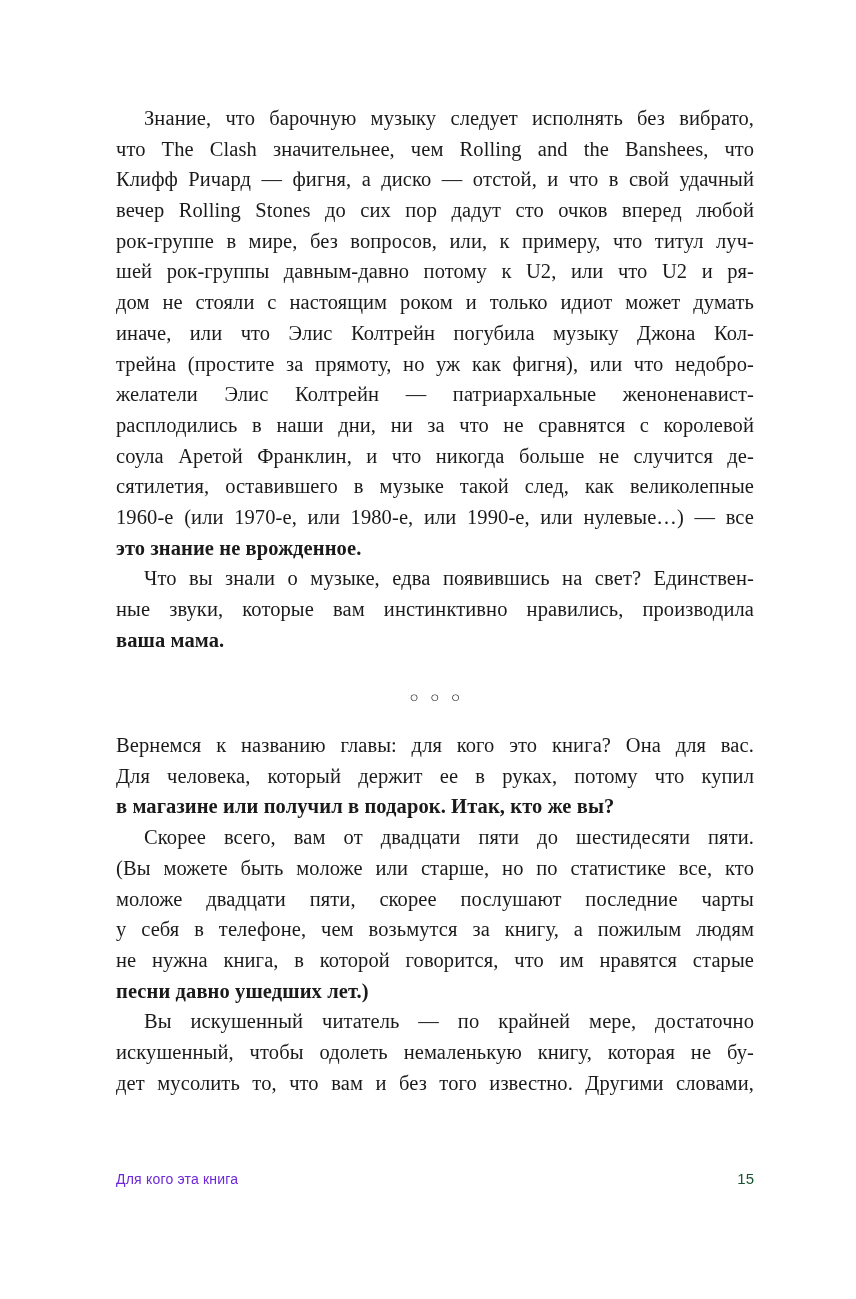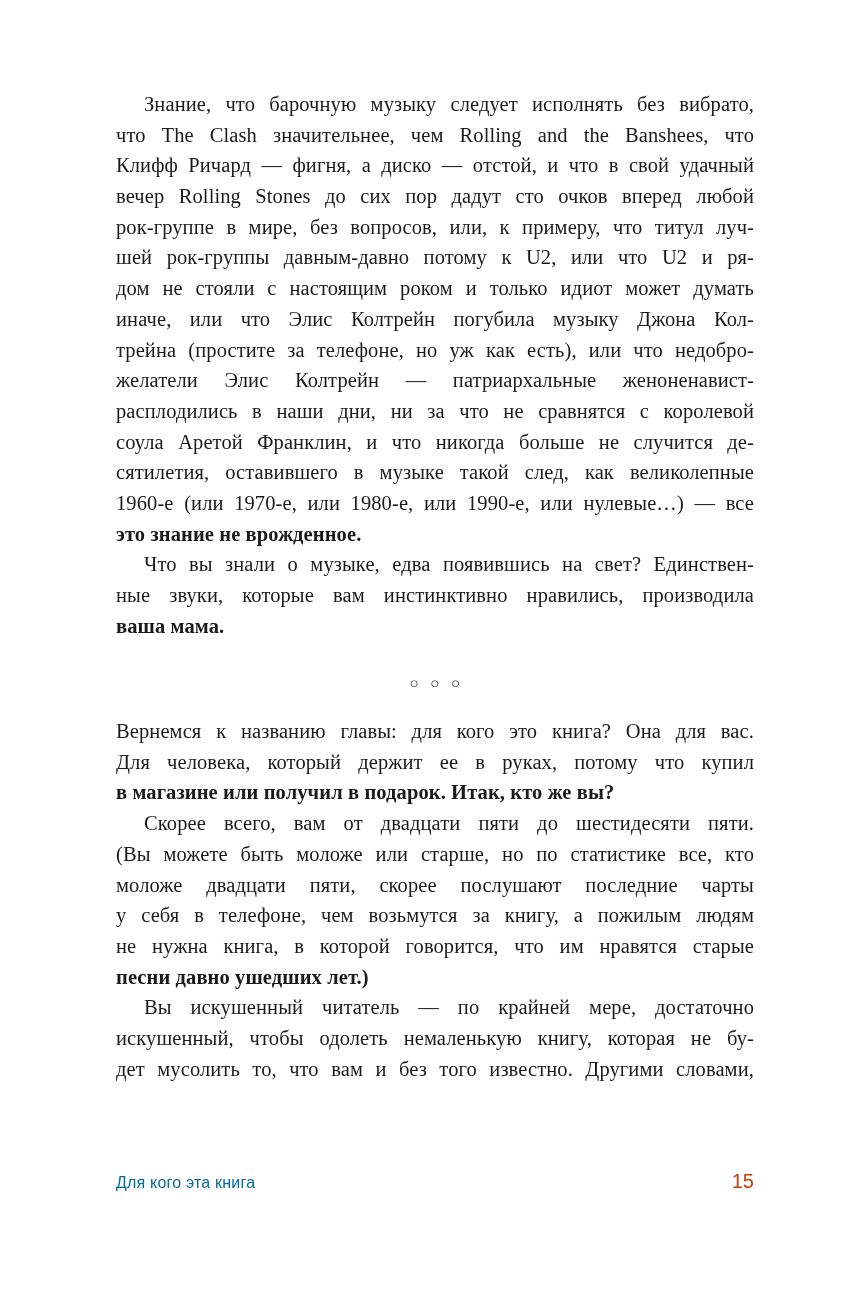--- a/index.html
+++ b/index.html
@@ -8,21 +8,21 @@
     width: 856px;
     height: 1299px;
     background: #ffffff;
     overflow: hidden;
     font-family: "Liberation Serif", serif;
     color: #1a1a1a;
   }
   .text-block {
     position: absolute;
     left: 116px;
-    top: 89px;
+    top: 103px;
     width: 638px;
     font-size: 20.5px;
     line-height: 30.7px;
     letter-spacing: 0.1px;
   }
   .paragraph { margin: 0; }
   .line {
     text-align: justify;
     text-align-last: justify;
     max-height: 30.7px;
@@ -45,45 +45,45 @@
     position: absolute;
     left: 116px;
     top: 1170px;
     width: 638px;
     display: flex;
     justify-content: space-between;
     align-items: baseline;
     font-family: "Liberation Sans", sans-serif;
   }
   .running-title {
-    font-size: 16px;
-    color: #0369a1;
+    font-size: 14px;
+    color: #6d28d9;
     letter-spacing: 0.2px;
   }
   .page-number {
-    font-size: 20px;
-    color: #c2410c;
+    font-size: 15px;
+    color: #14532d;
   }
 </style>
 </head>
 <body>
 
 <div class="page">
 
   <div class="text-block">
       <div class="paragraph">
         <div class="line indent">Знание, что барочную музыку следует исполнять без вибрато,</div>
         <div class="line">что The Clash значительнее, чем Rolling and the Banshees, что</div>
         <div class="line">Клифф Ричард — фигня, а диско — отстой, и что в свой удачный</div>
         <div class="line">вечер Rolling Stones до сих пор дадут сто очков вперед любой</div>
         <div class="line">рок-группе в мире, без вопросов, или, к примеру, что титул луч-</div>
         <div class="line">шей рок-группы давным-давно потому к U2, или что U2 и ря-</div>
         <div class="line">дом не стояли с настоящим роком и только идиот может думать</div>
         <div class="line">иначе, или что Элис Колтрейн погубила музыку Джона Кол-</div>
-        <div class="line">трейна (простите за телефоне, но уж как есть), или что недобро-</div>
+        <div class="line">трейна (простите за прямоту, но уж как фигня), или что недобро-</div>
         <div class="line">желатели Элис Колтрейн — патриархальные женоненавист-</div>
         <div class="line">расплодились в наши дни, ни за что не сравнятся с королевой</div>
         <div class="line">соула Аретой Франклин, и что никогда больше не случится де-</div>
         <div class="line">сятилетия, оставившего в музыке такой след, как великолепные</div>
         <div class="line">1960-е (или 1970-е, или 1980-е, или 1990-е, или нулевые…) — все</div>
         <div class="line last">это знание не врожденное.</div>
       </div>
       <div class="paragraph">
         <div class="line indent">Что вы знали о музыке, едва появившись на свет? Единствен-</div>
         <div class="line">ные звуки, которые вам инстинктивно нравились, производила</div>

